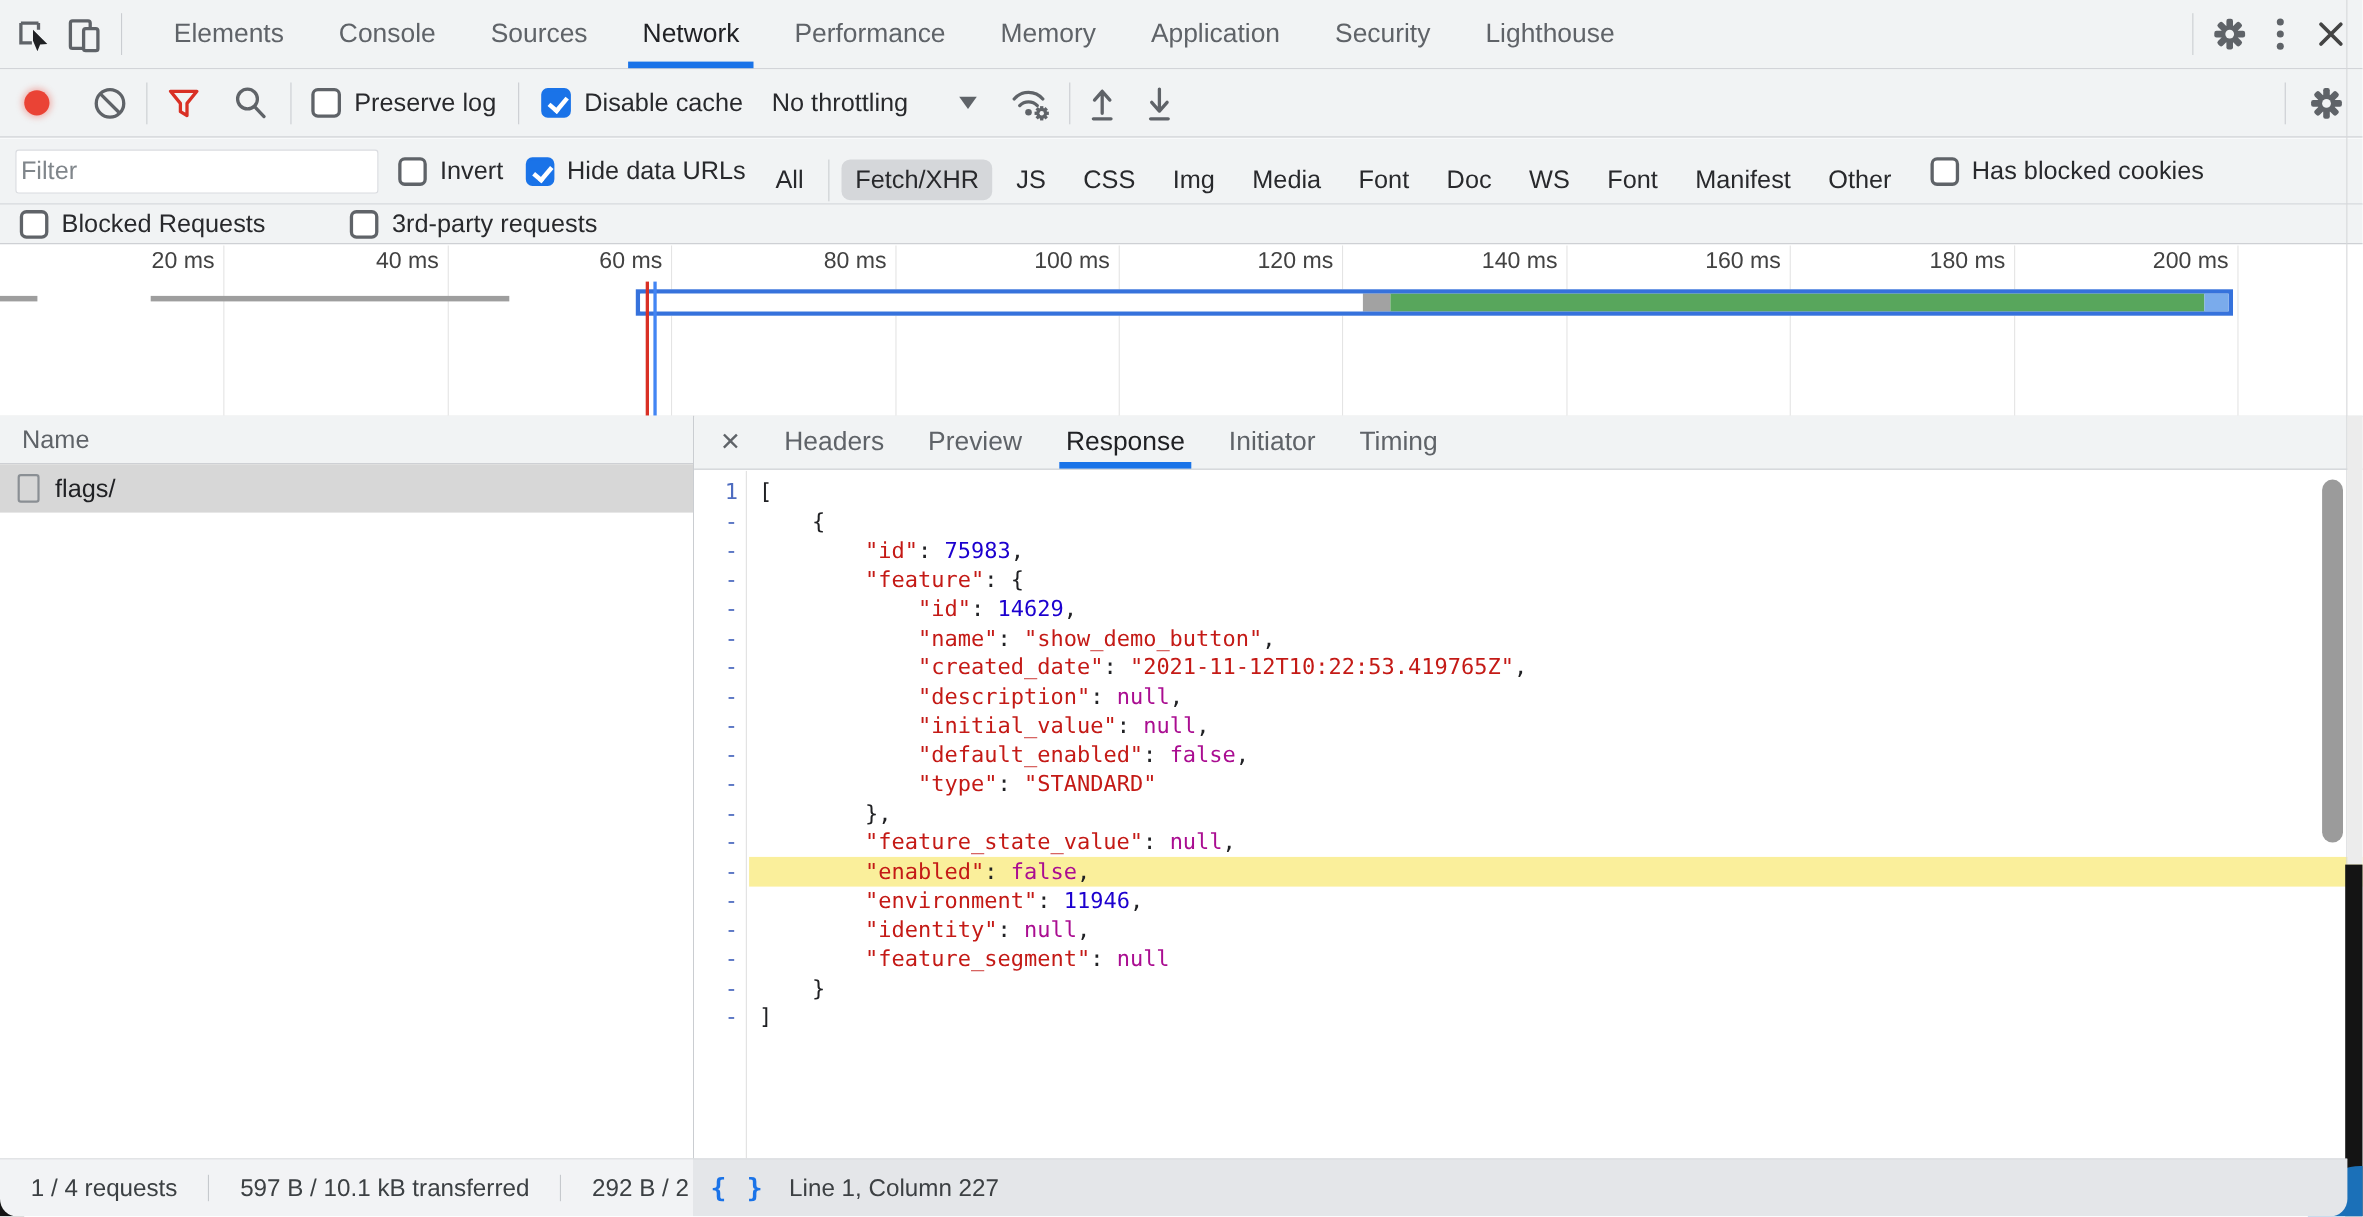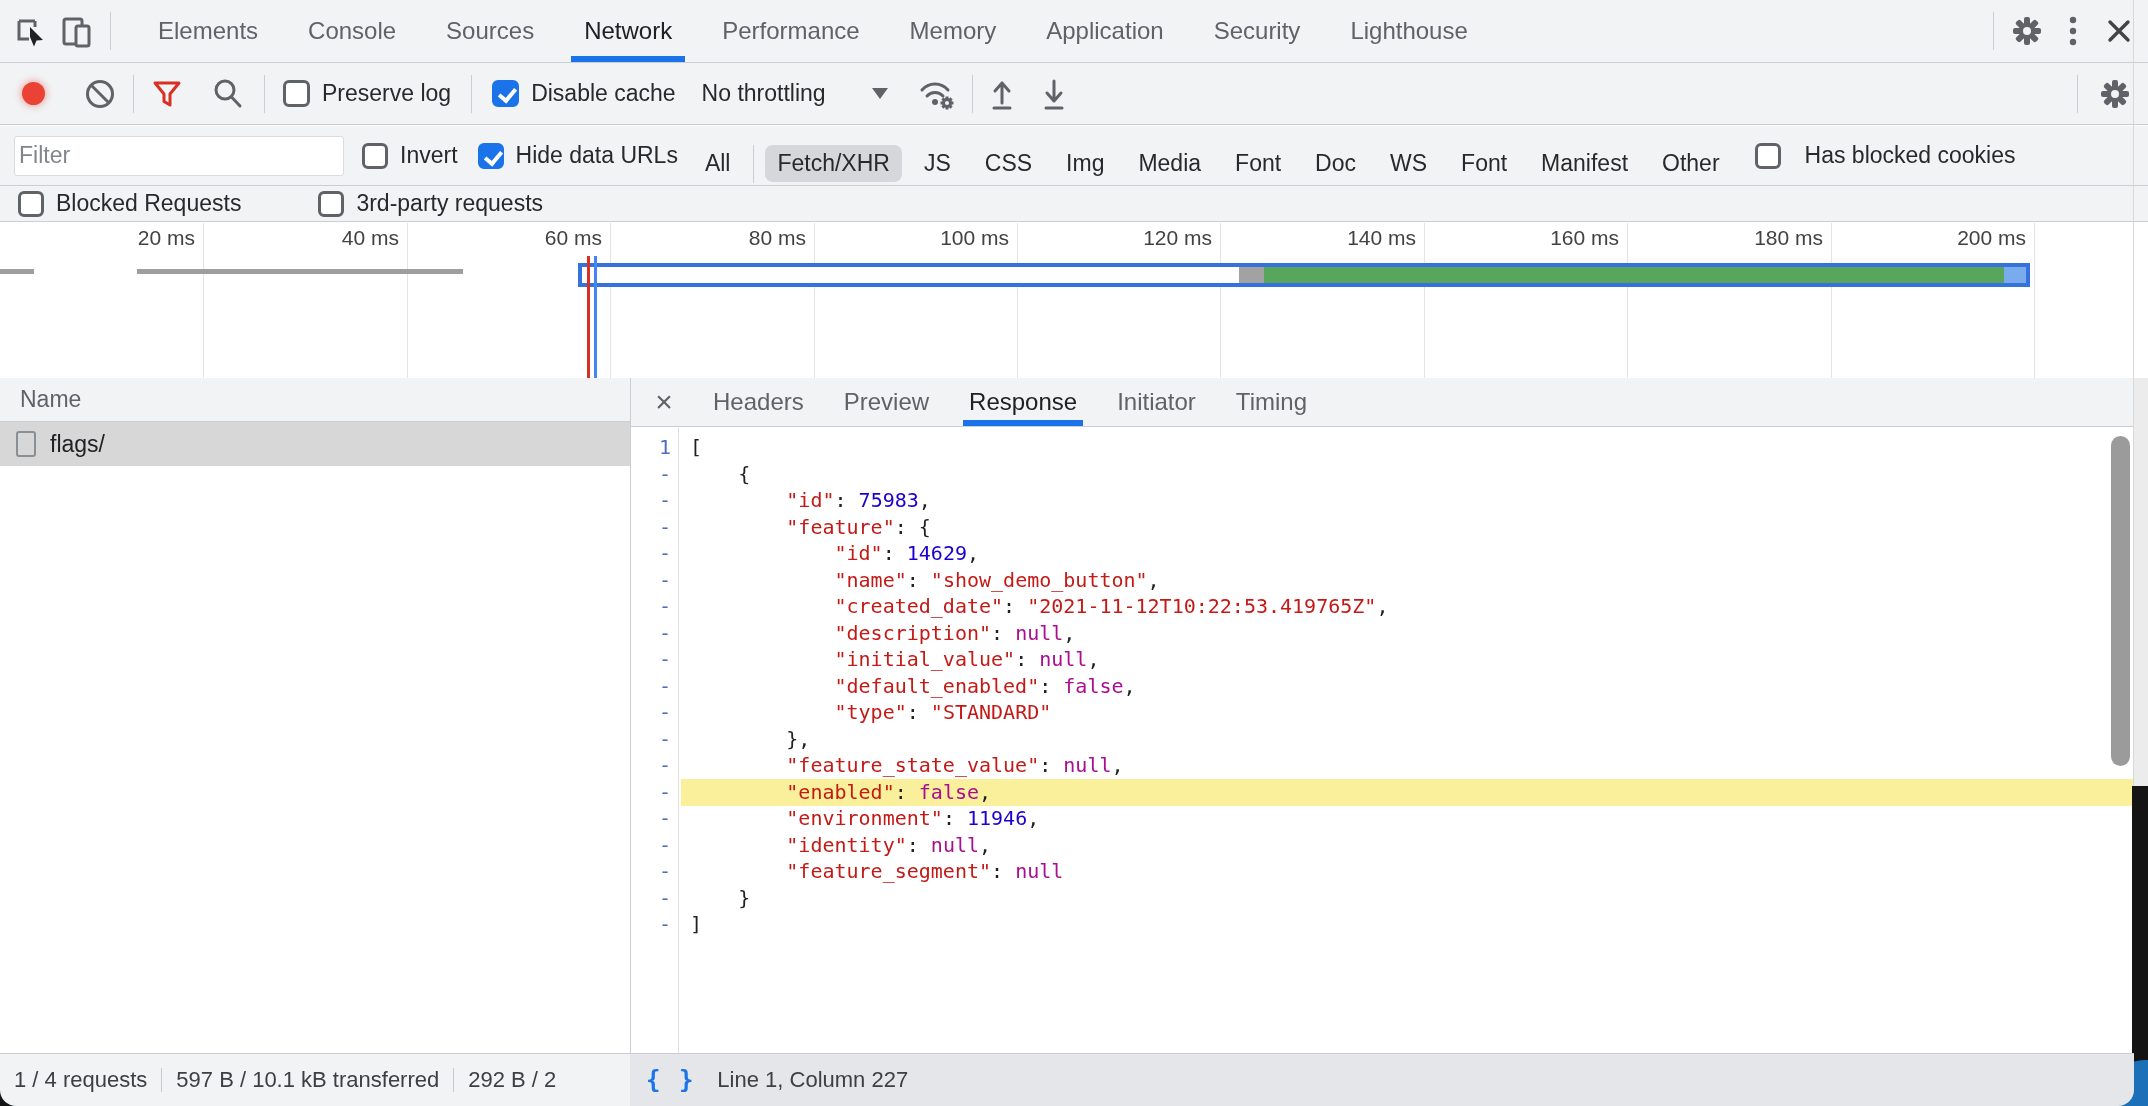--- a/index.html
+++ b/index.html
@@ -69,21 +69,21 @@
             font-family:"DejaVu Sans Mono","Liberation Mono",monospace;font-size:20px;line-height:27px;}
   .code-row .gut{width:40px;text-align:right;color:#4e6cc0;flex:none;padding-right:10px;}
   .code-row .src{flex:1;white-space:pre;padding-left:9px;}
   .code-row.hl .src{background:#faef9b;}
   .tk-p{color:#202124;} .tk-k{color:#c41a16;} .tk-s{color:#c41a16;} .tk-n{color:#1c00cf;} .tk-kw{color:#aa0d91;}
   .scroll-thumb{position:absolute;right:18px;top:8px;width:19px;height:330px;border-radius:10px;background:#9b9b9b;}
   
   .status-left{left:0;top:1053px;width:630px;height:53px;background:#f2f3f5;border-top:1px solid #cacdd1;
                display:flex;align-items:center;font-size:22px;color:#3c4043;box-sizing:border-box;overflow:hidden;
                border-bottom-left-radius:16px;z-index:10;}
-  .sseg{white-space:nowrap;padding:0 14px;}
+  .sseg{white-space:nowrap;padding:0 28px;}
   .ssep{width:1px;height:24px;background:#c6c9cd;flex:none;}
   .status-right{left:630px;top:1053px;width:1504px;height:53px;background:#e4e6e9;border-top:1px solid #cacdd1;
                 display:flex;align-items:center;font-size:22px;color:#3c4043;box-sizing:border-box;
                 border-bottom-right-radius:16px;z-index:10;}
   .braces{font-family:"DejaVu Sans Mono",monospace;font-weight:bold;color:#1a73e8;font-size:24px;margin:0 0 0 16px;letter-spacing:2px;}
   .pos-text{margin-left:22px;}
   
   .edge-line{left:2133px;top:0;width:1px;height:786px;background:#d6d8da;z-index:4;}
   .edge-gray{left:2134px;top:378px;width:14px;height:408px;background:#ececec;z-index:4;}
   .edge-black{left:2132px;top:786px;width:16px;height:320px;background:#141414;z-index:4;}
@@ -272,21 +272,21 @@
         <div class="pill">CSS</div>
         <div class="pill">Img</div>
         <div class="pill">Media</div>
         <div class="pill">Font</div>
         <div class="pill">Doc</div>
         <div class="pill">WS</div>
         <div class="pill">Font</div>
         <div class="pill">Manifest</div>
         <div class="pill">Other</div>
       </div>
-    <div style="display:flex;align-items:center;margin-left:18px;gap:12px;">
+    <div style="display:flex;align-items:center;margin-left:18px;">
       <div class="cb" style="width:26px;height:26px;"></div>
       <span class="lbl">Has blocked cookies</span>
     </div>
   </div>
 
   <div class="abs optionsbar">
     <div style="display:flex;align-items:center;">
       <div class="cb"></div>
       <span class="lbl">Blocked Requests</span>
     </div>

